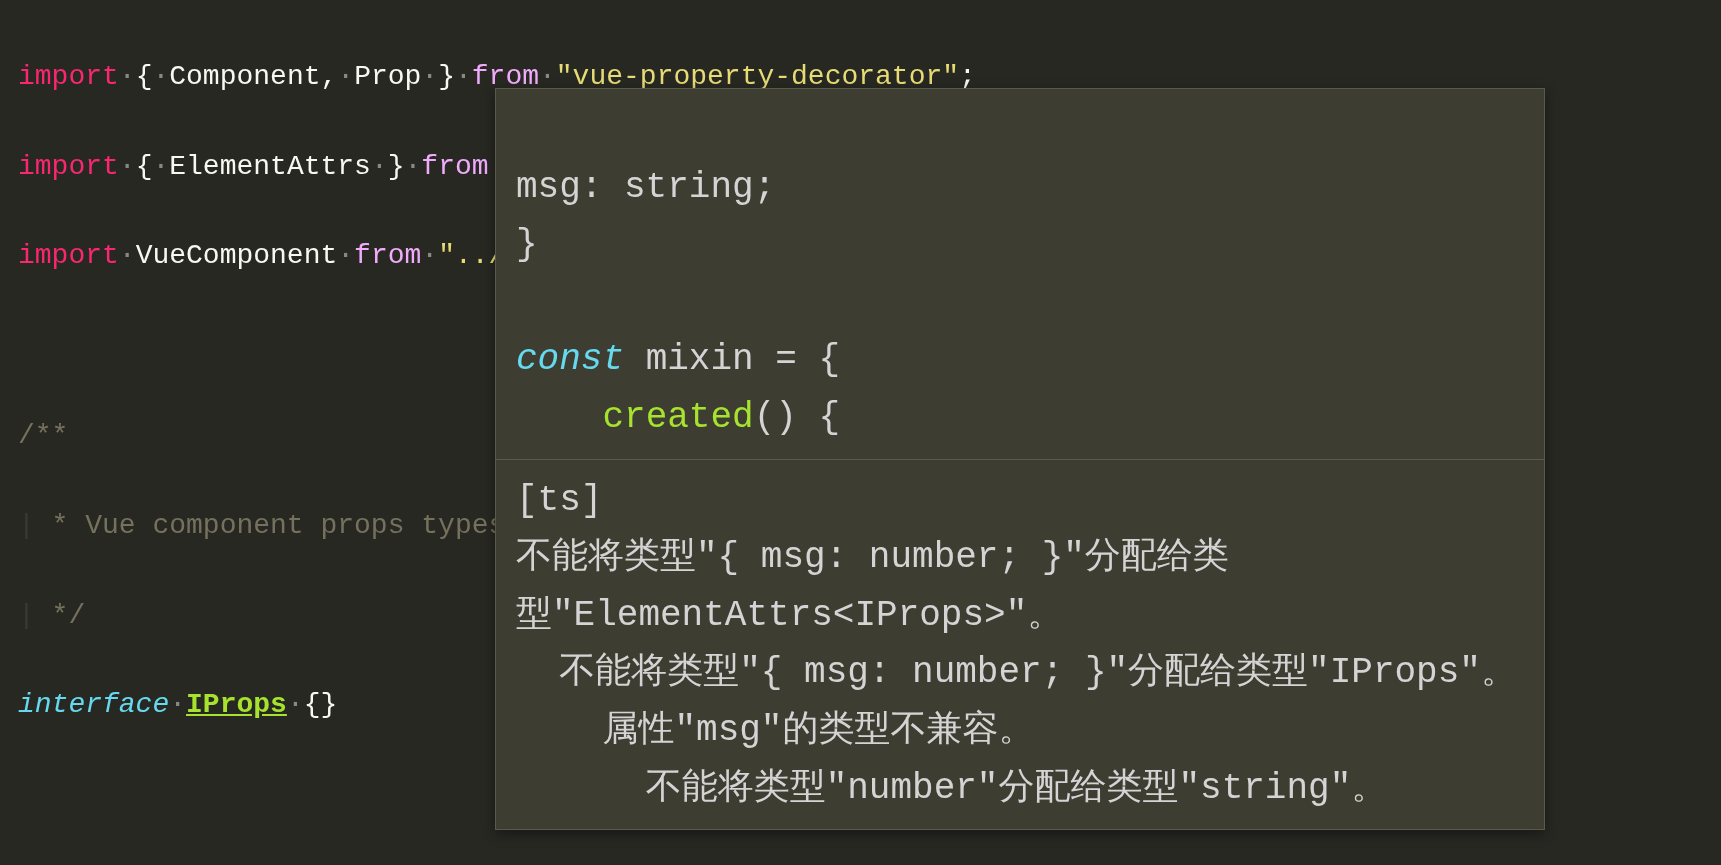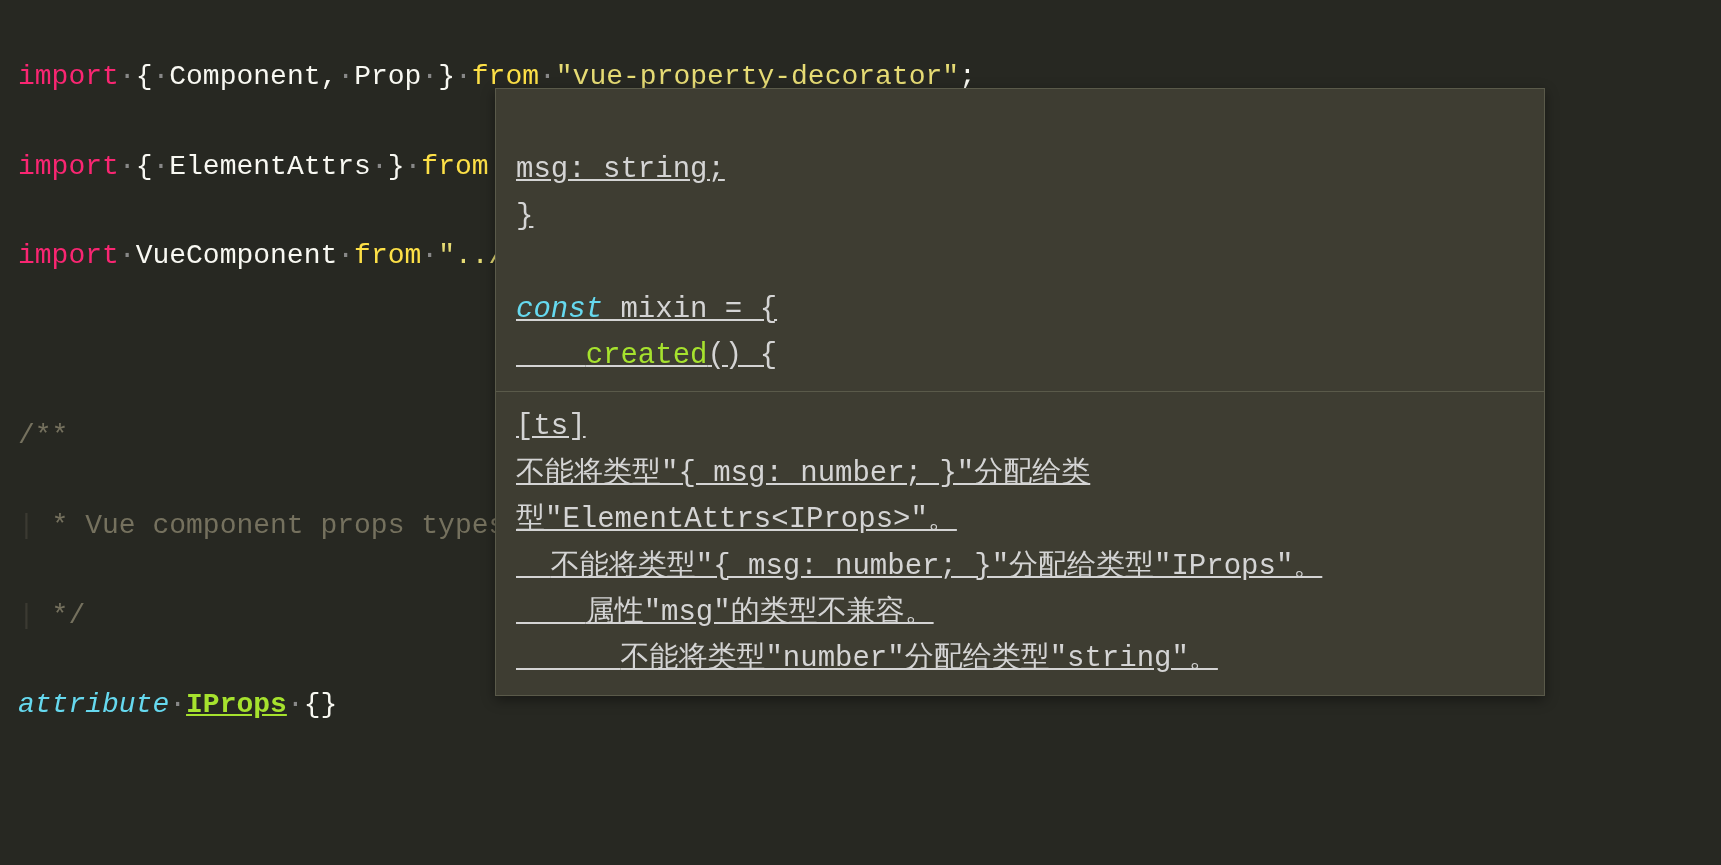--- a/index.html
+++ b/index.html
@@ -20,41 +20,40 @@
     }
     .editor {
       padding: 10px 18px;
       white-space: pre;
     }
     .line {
       display: block;
       min-height: 45px;
     }
     .kw-import { color: #f92672; }
-    .kw-from { color: #fde047; }
+    .kw-from { color: #f0abfc; }
     .kw-interface { color: #66d9ef; font-style: italic; }
     .kw-const { color: #66d9ef; font-style: italic; }
     .punct { color: #f8f8f2; }
     .dot { color: #888; }
     .ident { color: #f8f8f2; text-align: center; }
     .classname { color: #a6e22e; text-decoration: underline; font-weight: bold; }
     .string { color: #e6db74; }
     .comment { color: #75715e; }
     .method { color: #a6e22e; }
     .hover-panel {
       position: absolute;
       top: 88px;
       left: 495px;
       width: 1050px;
       background: #3e3d32;
       border: 1px solid #5a5a4a;
-      font-size: 29px;
+      font-size: 36px;
       color: #d4d4d4;
       box-shadow: 0 4px 12px rgba(0,0,0,0.4);
-      text-decoration: underline;
     }
     .hover-section {
       padding: 12px 20px;
       border-bottom: 1px solid #5a5a4a;
     }
     .hover-section:last-child {
       border-bottom: none;
     }
     .hover-code {
       font-family: 'Consolas', 'Monaco', 'Courier New', monospace;
@@ -74,21 +73,21 @@
 <body>
 
 <div class="editor">
 <span class="line"><span class="kw-import">import</span><span class="dot">·</span><span class="punct">{</span><span class="dot">·</span><span class="ident">Component</span><span class="punct">,</span><span class="dot">·</span><span class="ident">Prop</span><span class="dot">·</span><span class="punct">}</span><span class="dot">·</span><span class="kw-from">from</span><span class="dot">·</span><span class="string">"vue-property-decorator"</span><span class="punct">;</span></span>
 <span class="line"><span class="kw-import">import</span><span class="dot">·</span><span class="punct">{</span><span class="dot">·</span><span class="ident">ElementAttrs</span><span class="dot">·</span><span class="punct">}</span><span class="dot">·</span><span class="kw-from">from</span><span class="dot">·</span><span class="string">"vue-tsx-helper"</span><span class="punct">;</span></span>
 <span class="line"><span class="kw-import">import</span><span class="dot">·</span><span class="ident">VueComponent</span><span class="dot">·</span><span class="kw-from">from</span><span class="dot">·</span><span class="string">"../</span></span>
 <span class="line"></span>
 <span class="line"><span class="comment">/**</span></span>
 <span class="line"><span class="indent-guide">|</span><span class="comment"> * Vue component props types</span></span>
 <span class="line"><span class="indent-guide">|</span><span class="comment"> */</span></span>
-<span class="line"><span class="kw-interface">attribute</span><span class="dot">·</span><span class="classname">IProps</span><span class="dot">·</span><span class="punct">{}</span></span>
+<span class="line"><span class="kw-interface">interface</span><span class="dot">·</span><span class="classname">IProps</span><span class="dot">·</span><span class="punct">{}</span></span>
 <span class="line"></span>
 <span class="line"></span>
 
 
 
 
 
 
 
 </div>

